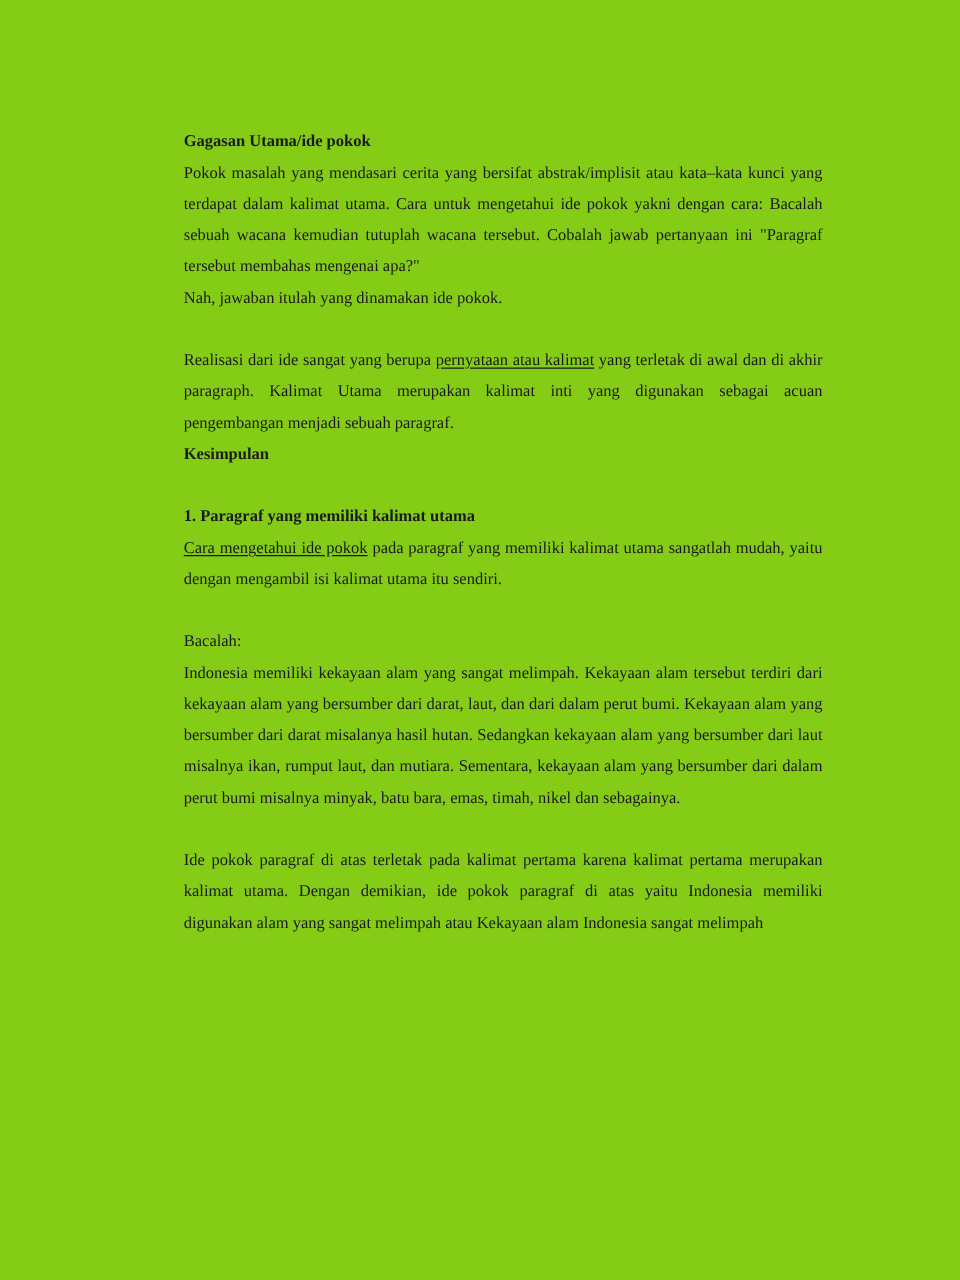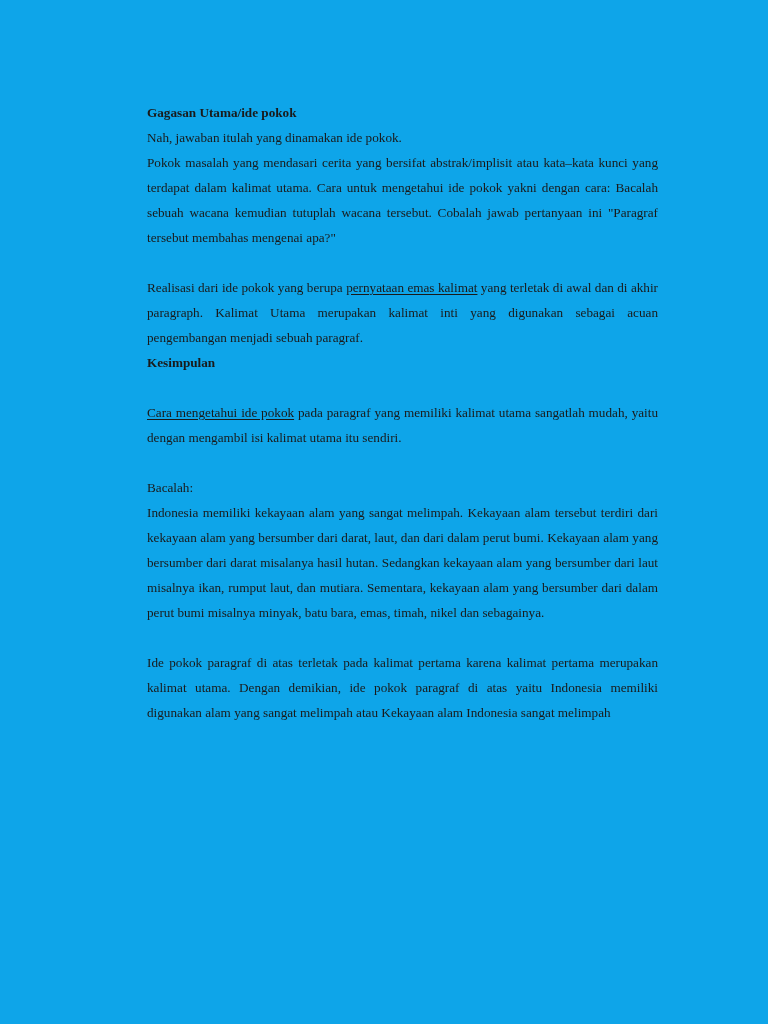--- a/index.html
+++ b/index.html
@@ -10,21 +10,21 @@
   body {
     width: 768px;
     height: 1024px;
     font-family: "Liberation Serif", "DejaVu Serif", serif;
     color: #1a1a1a;
     overflow: hidden;
   }
   .page {
     width: 768px;
     height: 1024px;
-    background: #0ea5e9;
+    background: #84cc16;
     position: relative;
     box-sizing: border-box;
     padding: 100px 110px 0 147px;
   }
   .doc-body {
     width: 511px;
   }
   .para {
     font-size: 13.2px;
     line-height: 25px;
@@ -54,34 +54,35 @@
   }
 </style>
 </head>
 <body>
 
 <div class="page">
   <div class="doc-body">
 
     <div class="heading">Gagasan Utama/ide pokok</div>
 
+    <div class="para left-last">Pokok masalah yang mendasari cerita yang bersifat abstrak/implisit atau kata–kata kunci yang terdapat dalam kalimat utama. Cara untuk mengetahui ide pokok yakni dengan cara: Bacalah sebuah wacana kemudian tutuplah wacana tersebut. Cobalah jawab pertanyaan ini "Paragraf tersebut membahas mengenai apa?"</div>
+
     <div class="para left-last">Nah, jawaban itulah yang dinamakan ide pokok.</div>
-
-    <div class="para left-last">Pokok masalah yang mendasari cerita yang bersifat abstrak/implisit atau kata–kata kunci yang terdapat dalam kalimat utama. Cara untuk mengetahui ide pokok yakni dengan cara: Bacalah sebuah wacana kemudian tutuplah wacana tersebut. Cobalah jawab pertanyaan ini "Paragraf tersebut membahas mengenai apa?"</div>
 
     <div class="gap-lg"></div>
 
 
-    <div class="para left-last"><span>Realisasi dari ide pokok yang berupa </span><span class="u">pernyataan emas kalimat</span><span> yang terletak di awal dan di akhir paragraph. Kalimat Utama merupakan kalimat inti yang digunakan sebagai acuan pengembangan menjadi sebuah paragraf.</span></div>
+    <div class="para left-last"><span>Realisasi dari ide sangat yang berupa </span><span class="u">pernyataan atau kalimat</span><span> yang terletak di awal dan di akhir paragraph. Kalimat Utama merupakan kalimat inti yang digunakan sebagai acuan pengembangan menjadi sebuah paragraf.</span></div>
 
     <div class="heading">Kesimpulan</div>
 
 
     <div class="gap-lg"></div>
 
+    <div class="heading">1. Paragraf yang memiliki kalimat utama</div>
 
     <div class="para left-last"><span class="u">Cara mengetahui ide pokok</span><span> pada paragraf yang memiliki kalimat utama sangatlah mudah, yaitu dengan mengambil isi kalimat utama itu sendiri.</span></div>
 
     <div class="gap-md"></div>
 
     <div class="para">Bacalah:</div>
 
     <div class="para left-last">Indonesia memiliki kekayaan alam yang sangat melimpah. Kekayaan alam tersebut terdiri dari kekayaan alam yang bersumber dari darat, laut, dan dari dalam perut bumi. Kekayaan alam yang bersumber dari darat misalanya hasil hutan. Sedangkan kekayaan alam yang bersumber dari laut misalnya ikan, rumput laut, dan mutiara. Sementara, kekayaan alam yang bersumber dari dalam perut bumi misalnya minyak, batu bara, emas, timah, nikel dan sebagainya.</div>
 
     <div class="gap-md"></div>

